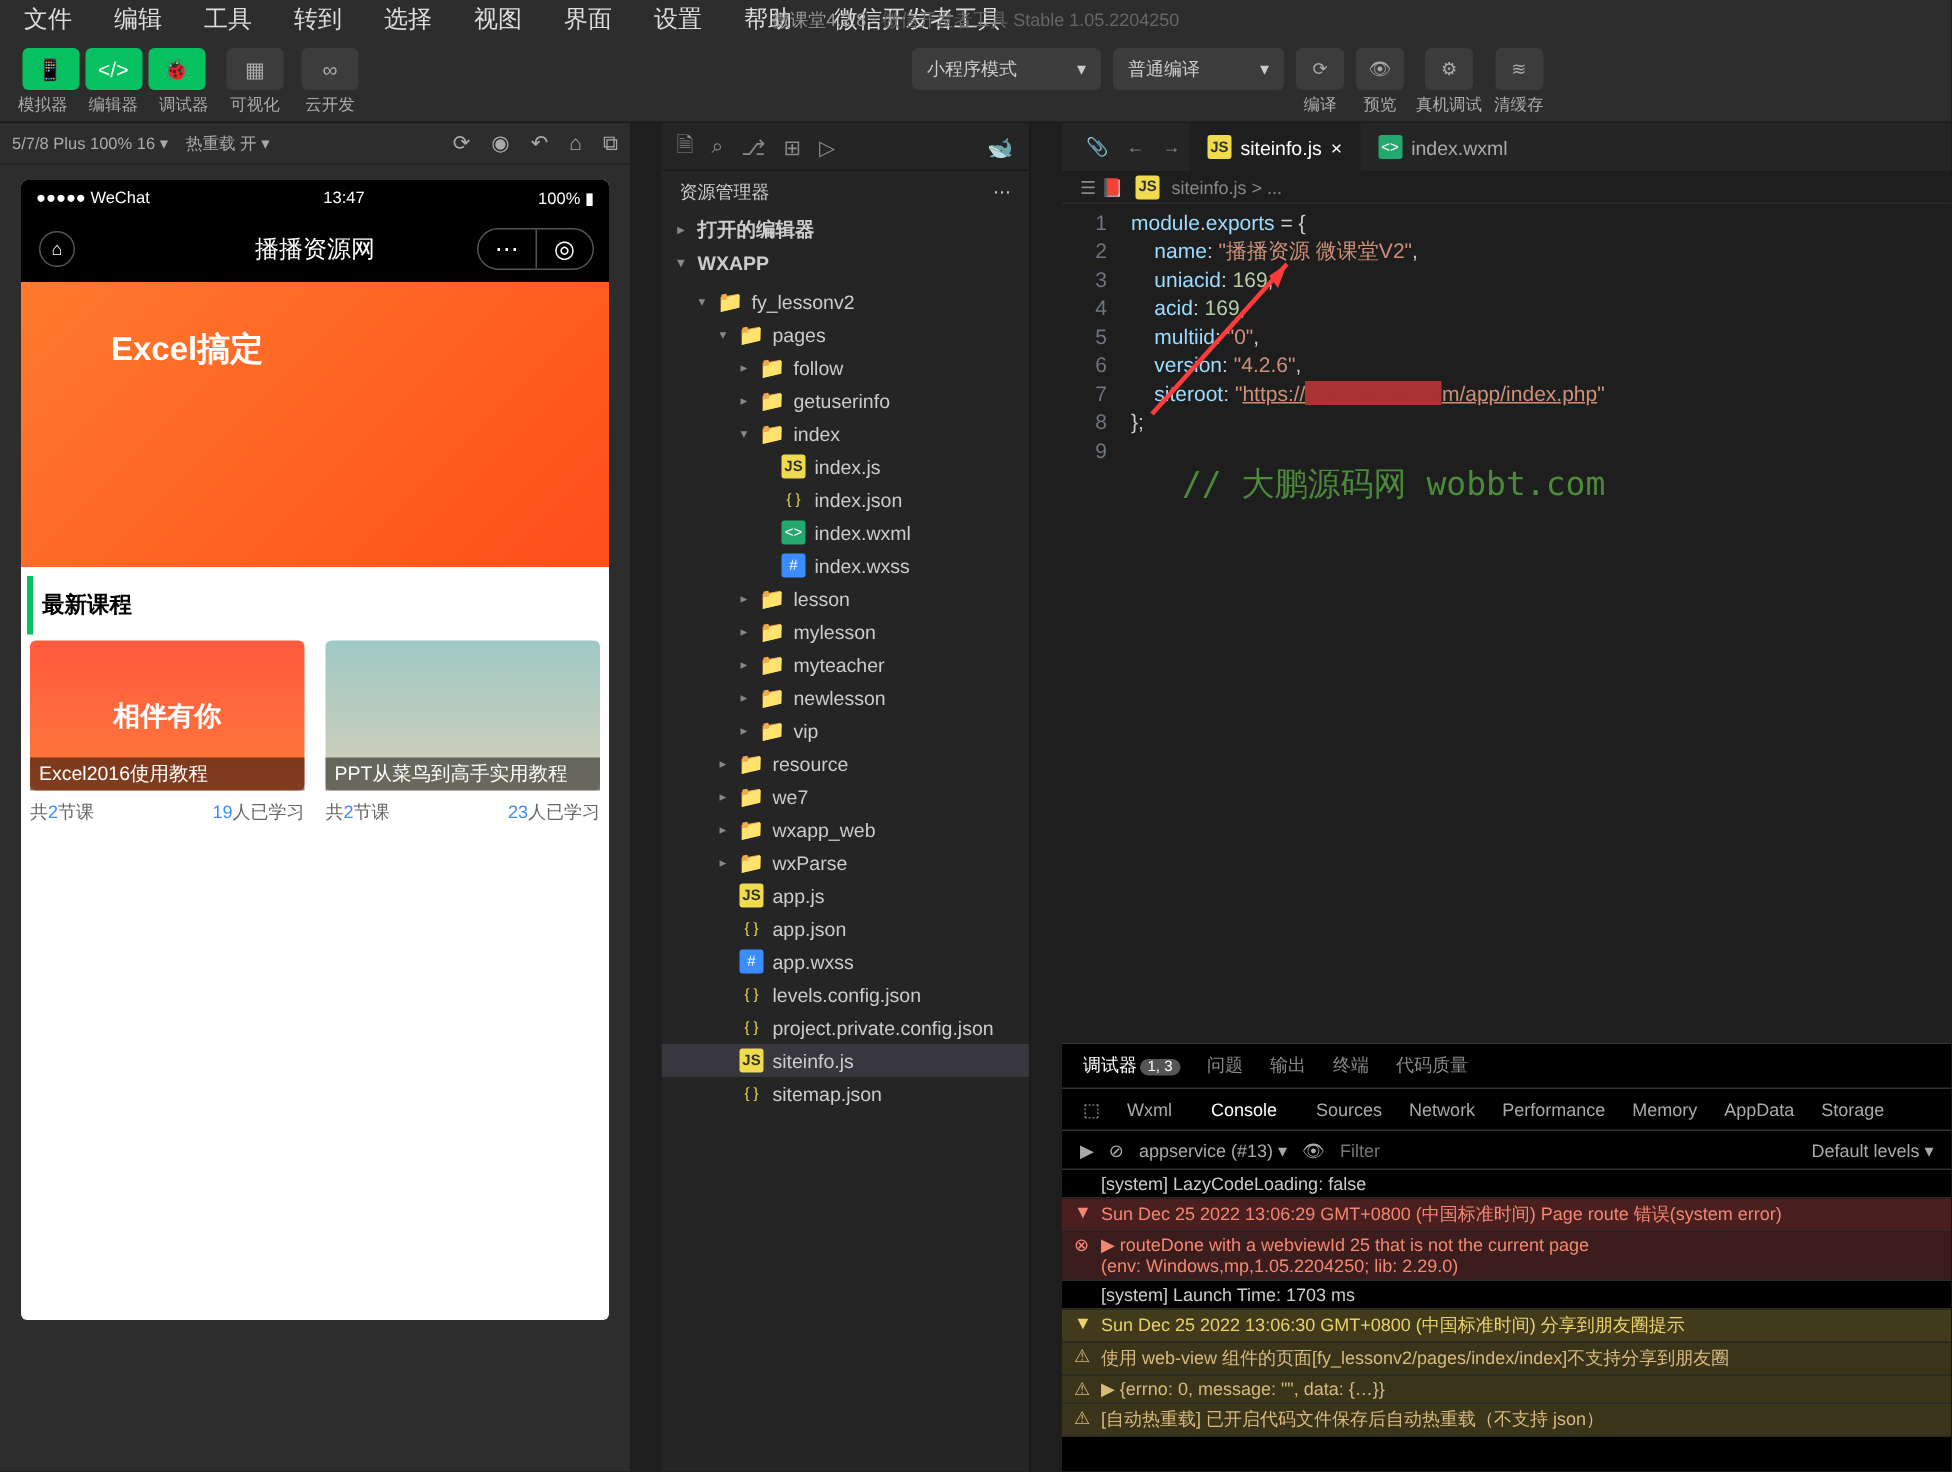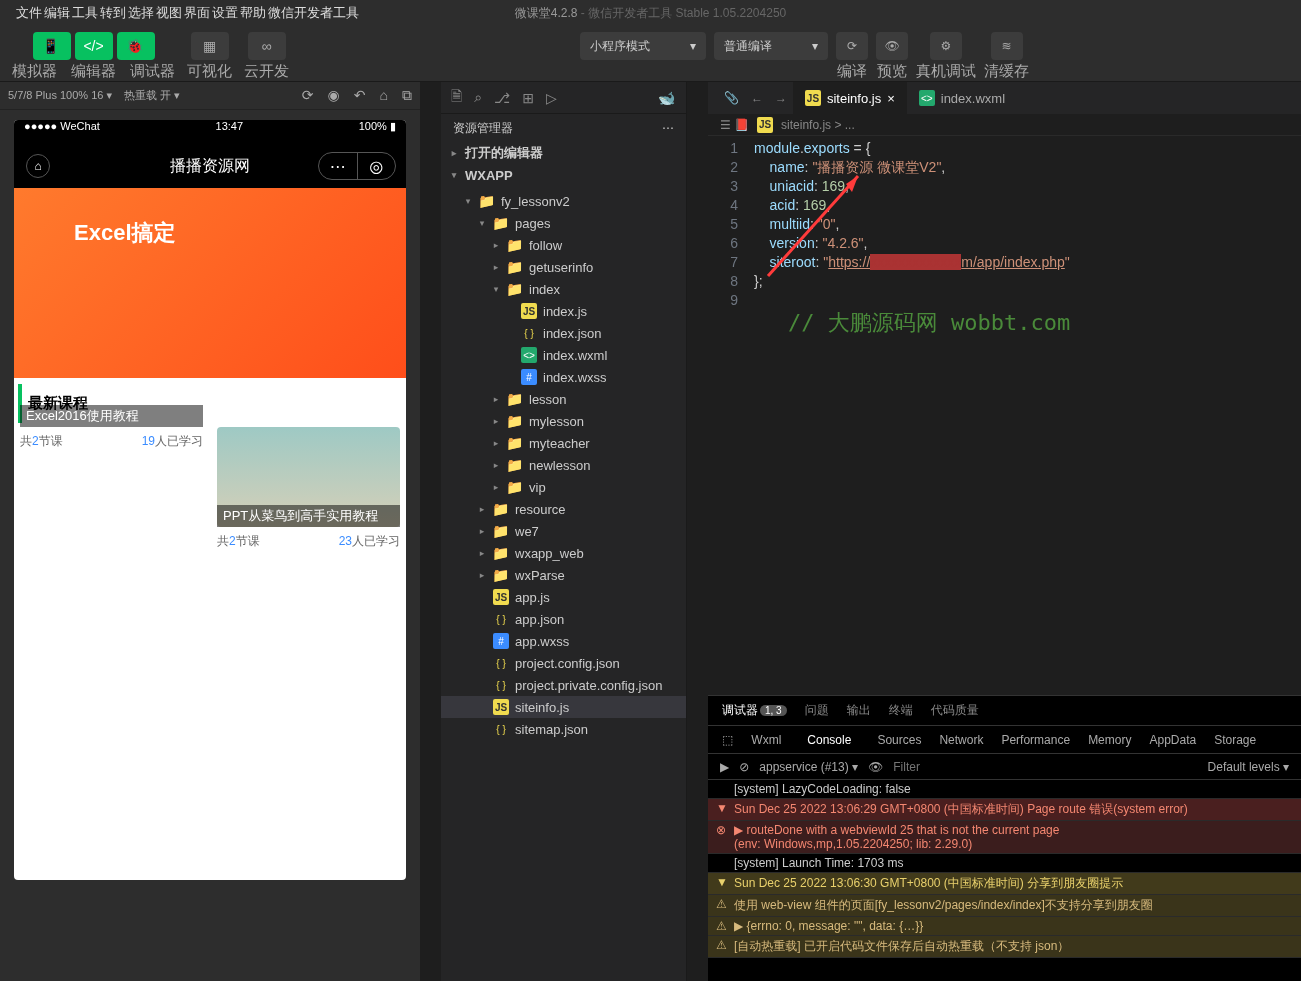--- a/index.html
+++ b/index.html
@@ -1,35 +1,35 @@
 <!DOCTYPE html>
 <html><head>
 <meta charset="utf-8">
 <style>
 * { margin:0; padding:0; box-sizing:border-box; font-family:-apple-system,"Microsoft YaHei",sans-serif; }
 body { background:#1e1e1e; color:#ccc; font-size:12px; width:1301px; height:981px; overflow:hidden; position:relative; }
 .titlebar { height:26px; background:#2d2d2d; display:flex; align-items:center; padding:0 8px; color:#999; }
 .titlebar .center { position:absolute; left:50%; transform:translateX(-50%); }
-.menubar { height:0; background:#2d2d2d; display:flex; align-items:center; padding:0 8px; gap:2px; font-size:13px; color:#ddd; border-bottom:1px solid #1a1a1a; }
+.menubar { height:0; background:#2d2d2d; display:flex; align-items:center; padding:0 8px; gap:28px; font-size:16px; color:#ddd; border-bottom:1px solid #1a1a1a; }
 .menubar span { cursor:default; }
 .toolbar { height:56px; background:#2d2d2d; display:flex; align-items:flex-start; padding:6px 12px; gap:8px; border-bottom:1px solid #1a1a1a; }
 .tb-group { display:flex; flex-direction:column; align-items:center; gap:2px; }
 .tb-btn { width:38px; height:28px; border-radius:4px; display:flex; align-items:center; justify-content:center; font-size:14px; }
 .tb-btn.green { background:#07c160; color:#fff; }
 .tb-btn.gray { background:#3c3c3c; color:#aaa; }
-.tb-label { font-size:15px; color:#aaa; }
+.tb-label { font-size:11px; color:#aaa; }
 .tb-row { display:flex; gap:4px; }
 .dropdown { height:28px; background:#3c3c3c; border-radius:4px; display:flex; align-items:center; padding:0 10px; color:#ccc; gap:40px; font-size:12px; }
 .icon-btn { width:32px; height:28px; background:#3c3c3c; border-radius:4px; display:flex; align-items:center; justify-content:center; color:#aaa; }
 .main { display:flex; height:calc(100% - 82px);gap:21px; }
 .sim-col { width:420px; background:#2d2d2d; display:flex; flex-direction:column; }
 .sim-bar { height:28px; display:flex; align-items:center; padding:0 8px; color:#aaa; font-size:11px; gap:12px; border-bottom:1px solid #222; }
 .sim-bar .right { margin-left:auto; display:flex; gap:14px; font-size:14px; }
 .phone { width:392px; height:760px; background:#fff; margin:10px 14px; border-radius:4px; overflow:hidden; display:flex; flex-direction:column; color:#000; }
-.status { height:24px; background:#000; color:#fff; display:flex; align-items:flex-start; padding:0 10px; font-size:11px; justify-content:space-between; }
+.status { height:24px; background:#000; color:#fff; display:flex; align-items:center; padding:0 10px; font-size:11px; justify-content:space-between; }
 .navbar { height:44px; background:#000; color:#fff; display:flex; align-items:center; justify-content:center; font-size:16px; position:relative; }
 .navbar .back { position:absolute; left:12px; width:24px; height:24px; border:1.5px solid #555; border-radius:50%; display:flex; align-items:center; justify-content:center; font-size:12px; }
 .capsule { position:absolute; right:10px; width:78px; height:28px; border:1px solid #555; border-radius:14px; display:flex; }
 .capsule div { flex:1; display:flex; align-items:center; justify-content:center; }
 .capsule div:first-child { border-right:1px solid #555; }
 .banner { height:190px; background:linear-gradient(135deg,#ff7a2d,#ff4e1a); color:#fff; padding:30px 0 0 60px; font-size:22px; font-weight:bold; position:relative; overflow:hidden; }
 .banner .line2 { font-size:26px; margin-top:6px; }
 .section-title { padding:10px 6px; font-size:15px; font-weight:bold; border-left:4px solid #07c160; margin:6px 0 0 4px; }
 .cards { display:flex; gap:14px; padding:4px 6px; }
 .card { width:184px; }
@@ -173,20 +173,23 @@
             <div>⋯</div>
             <div>◎</div>
           </div>
       </div>
       <div class="banner">
         <div>Excel搞定</div>
       </div>
       <div class="section-title">最新课程</div>
       <div class="cards">
         <div class="card">
+          <div class="img" style="background:linear-gradient(#ff5a3c,#ff7a3c)">
+              <span>相伴有你</span>
+            </div>
           <div class="title">Excel2016使用教程</div>
           <div class="meta">
               <span><span>共</span><span class="blue">2</span><span>节课</span></span>
               <span><span class="blue">19</span><span>人已学习</span></span>
             </div>
         </div>
         <div class="card">
           <div class="img" style="background:linear-gradient(#9ec9c4,#d6d0b8)"></div>
           <div class="title">PPT从菜鸟到高手实用教程</div>
           <div class="meta">
@@ -321,21 +324,21 @@
           <span>app.json</span>
         </div>
         <div class="tree-item" style="padding-left: 36px;">
           <span class="arrow"></span>
           <span class="ficon wxss">#</span>
           <span>app.wxss</span>
         </div>
         <div class="tree-item" style="padding-left: 36px;">
           <span class="arrow"></span>
           <span class="ficon json">{ }</span>
-          <span>project.config.json</span>
+          <span>levels.config.json</span>
         </div>
         <div class="tree-item" style="padding-left: 36px;">
           <span class="arrow"></span>
           <span class="ficon json">{ }</span>
           <span>project.private.config.json</span>
         </div>
         <div class="tree-item selected" style="padding-left: 36px;">
           <span class="arrow"></span>
           <span class="ficon js">JS</span>
           <span>siteinfo.js</span>

